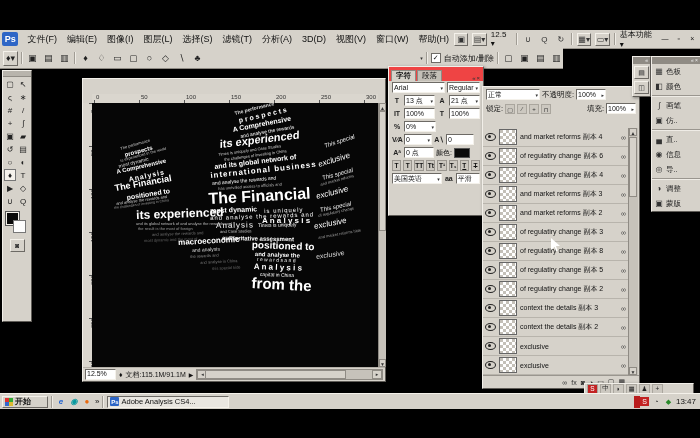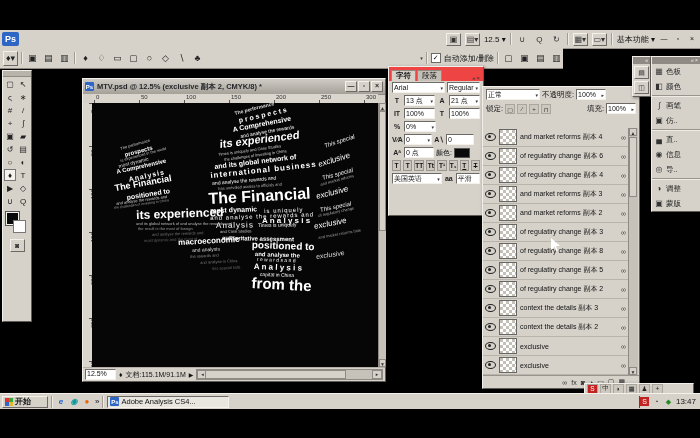--- a/index.html
+++ b/index.html
@@ -94,34 +94,47 @@
   .dock-ico{width:10px;height:10px;font-size:8px;display:flex;align-items:center;justify-content:center;color:#333;}
   .dock-sep{height:1px;background:#9a968f;border-bottom:1px solid #efece6;margin:1px 0;}
   .mini-btn{width:13px;height:11px;margin:2px auto;font-size:7px;display:flex;align-items:center;justify-content:center;color:#333;}
   
   #taskbar{left:0;top:393px;width:700px;height:16px;background:#d6d2ca;border-top:1px solid #f4f1ea;display:flex;align-items:center;gap:3px;padding-left:2px;box-sizing:border-box;}
   #start-btn{width:46px;height:12px;display:flex;align-items:center;gap:2px;font-size:8px;font-weight:bold;padding-left:2px;box-sizing:border-box;}
   #win-flag{width:8px;height:8px;display:grid;grid-template-columns:4px 4px;grid-template-rows:4px 4px;}
   #win-flag i{display:block;}
   .ql-ico{width:10px;height:10px;border-radius:50%;font-size:8px;font-weight:bold;display:flex;align-items:center;justify-content:center;}
   #task-btn{width:122px;height:12px;background:#e9e6e0;border:1px solid;border-color:#6d6a65 #f4f1ea #f4f1ea #6d6a65;display:flex;align-items:center;gap:2px;font-size:7.5px;padding-left:2px;box-sizing:border-box;white-space:nowrap;overflow:hidden;}
-  #tray{margin-left:auto;display:flex;align-items:center;gap:3px;padding-right:4px;font-size:8px;border-left:1px solid #b91c1c;height:12px;}
+  #tray{margin-left:auto;display:flex;align-items:center;gap:3px;padding-right:4px;font-size:8px;border-left:6px solid #b91c1c;height:12px;}
   .tray-ico{width:9px;height:9px;font-size:7px;display:flex;align-items:center;justify-content:center;}
   #imebar{left:584px;top:383px;width:110px;height:11px;display:flex;align-items:center;gap:2px;padding:0 2px;box-sizing:border-box;}
   .ime-ico{width:9px;height:8px;font-size:6.5px;display:flex;align-items:center;justify-content:center;background:#ccc8c0;border:1px solid #aaa69e;color:#222;}
 </style>
 </head>
 <body>
 
 <div id="stage" data-name="screen">
 
   <div id="workspace" class="abs" data-name="workspace-background"></div>
 
   <div id="menubar" class="abs" data-name="menu-bar">
     <div id="ps-logo" data-name="photoshop-logo-icon">Ps</div>
+    <div id="menubar-items" class="flex" data-name="menu-items">
+        <span class="menu-item" data-name="menu-文件">文件(F)</span>
+        <span class="menu-item" data-name="menu-编辑">编辑(E)</span>
+        <span class="menu-item" data-name="menu-图像">图像(I)</span>
+        <span class="menu-item" data-name="menu-图层">图层(L)</span>
+        <span class="menu-item" data-name="menu-选择">选择(S)</span>
+        <span class="menu-item" data-name="menu-滤镜">滤镜(T)</span>
+        <span class="menu-item" data-name="menu-分析">分析(A)</span>
+        <span class="menu-item" data-name="menu-3D">3D(D)</span>
+        <span class="menu-item" data-name="menu-视图">视图(V)</span>
+        <span class="menu-item" data-name="menu-窗口">窗口(W)</span>
+        <span class="menu-item" data-name="menu-帮助">帮助(H)</span>
+      </div>
     <div id="menubar-right" data-name="application-bar">
       <span class="mb-ico raised" data-name="bridge-launch-icon">▣</span>
       <span class="mb-ico raised" data-name="view-extras-icon">▤▾</span>
       <span data-name="zoom-level-control"><span>12.5</span> ▾</span>
       <span class="vsep" data-name="divider"></span>
       <span class="mb-ico" data-name="hand-tool-icon">∪</span>
       <span class="mb-ico" data-name="zoom-tool-icon">Q</span>
       <span class="mb-ico" data-name="rotate-view-icon">↻</span>
       <span class="vsep" data-name="divider"></span>
       <span class="mb-ico raised" data-name="arrange-documents-icon">▦▾</span>
@@ -185,29 +198,20 @@
         <div class="tool" data-name="zoom-tool">Q</div>
       </div>
     <div id="swatch-area" data-name="color-swatch-area">
       <div id="fg-swatch" data-name="foreground-color-swatch"></div>
       <div id="bg-swatch" data-name="background-color-swatch"></div>
     </div>
     <div id="quickmask-btn" class="raised" data-name="quick-mask-button">◙</div>
   </div>
 
   <div id="docwin" class="abs panel" data-name="document-window">
-    <div id="doc-titlebar" data-name="document-title-bar">
-      <span id="doc-ps-ico" data-name="document-ps-icon">Ps</span>
-      <span id="doc-title" data-name="document-title">MTV.psd @ 12.5% (exclusive 副本 2, CMYK/8) *</span>
-      <span id="doc-controls" data-name="document-window-controls">
-        <span class="winbtn raised" data-name="doc-minimize-button">—</span>
-        <span class="winbtn raised" data-name="doc-restore-button">▫</span>
-        <span class="winbtn raised" data-name="doc-close-button">×</span>
-      </span>
-    </div>
     <div id="ruler-corner" class="abs" data-name="ruler-corner"></div>
     <div id="ruler-top" class="abs" data-name="horizontal-ruler">
         <span class="ruler-num" data-name="ruler-number" style="left: 4px; top: 0px;">0</span>
         <i class="tickv" data-name="ruler-tick" style="left: 2px;"></i>
         <span class="ruler-num" data-name="ruler-number" style="left: 49px; top: 0px;">50</span>
         <i class="tickv" data-name="ruler-tick" style="left: 47px;"></i>
         <span class="ruler-num" data-name="ruler-number" style="left: 94px; top: 0px;">100</span>
         <i class="tickv" data-name="ruler-tick" style="left: 92px;"></i>
         <span class="ruler-num" data-name="ruler-number" style="left: 139px; top: 0px;">150</span>
         <i class="tickv" data-name="ruler-tick" style="left: 137px;"></i>

